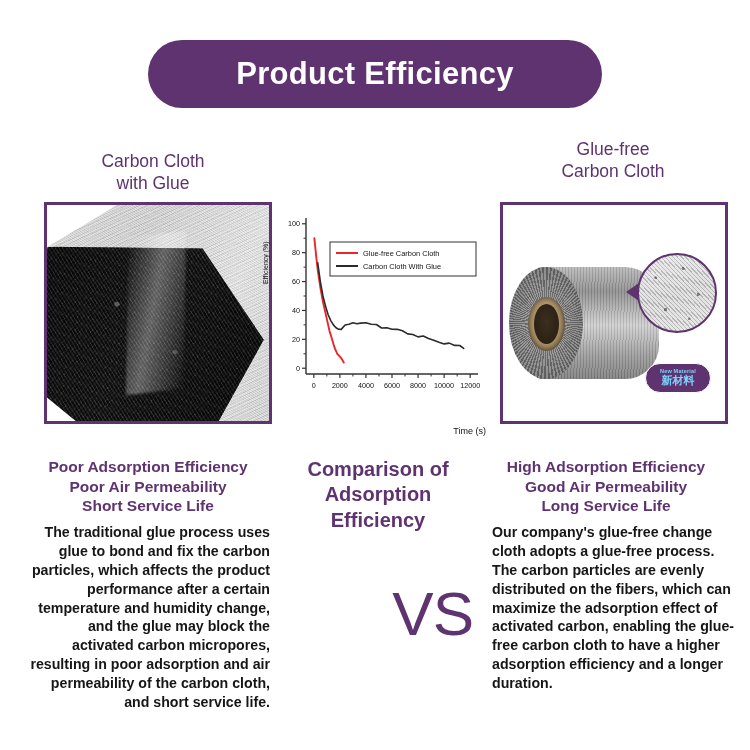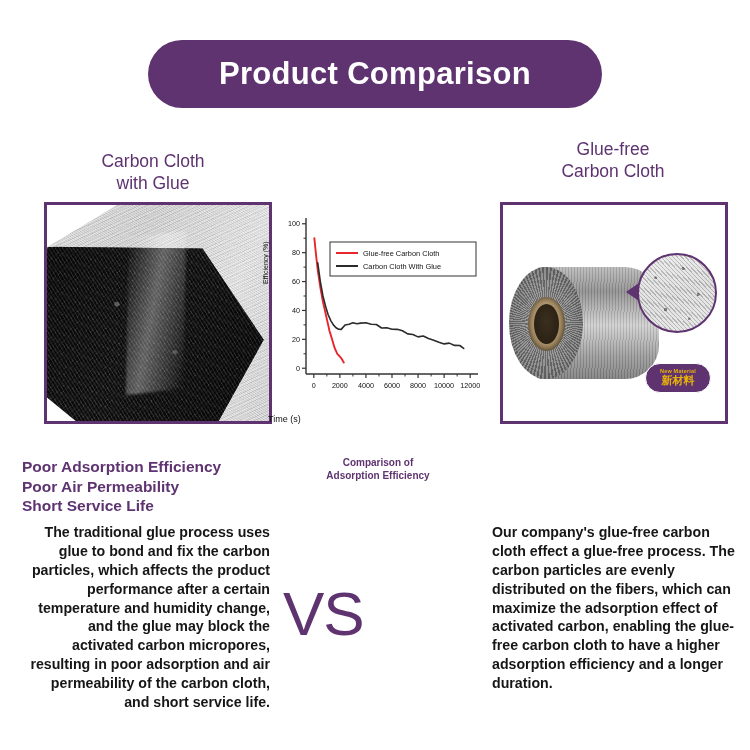--- a/index.html
+++ b/index.html
@@ -147,63 +147,63 @@
     border-right: 13px solid #5e3370;
   }
   .new-material-badge {
     position: absolute; right: 14px; bottom: 28px;
     width: 66px; height: 30px;
     background: #5e3370;
     border: 1.5px solid #ffffff;
     border-radius: 15px;
     display: flex; flex-direction: column;
     align-items: center; justify-content: center;
-    color: #eab308; line-height: 1.05;
+    color: #7dd3fc; line-height: 1.05;
   }
   .new-material-badge .en { font-size: 5.5px; font-weight: bold; letter-spacing: 0.2px; }
   .new-material-badge .cn { font-size: 11px; font-weight: bold; }
 
   
   .chart-wrap { position: absolute; left: 268px; top: 206px; width: 218px; height: 232px; }
   .chart-ylabel {
     position: absolute; left: -6px; top: 78px;
     transform: rotate(-90deg); transform-origin: left top;
     font-size: 7px; color: #111; white-space: nowrap;
   }
   .chart-svg { position: absolute; left: 0; top: 0; }
   .chart-xlabel {
-    position: absolute; left: 0; top: 208px; width: 218px;
-    text-align: left; font-size: 9px; color: #111;
+    position: absolute; left: 0; top: 220px; width: 218px;
+    text-align: right; font-size: 9px; color: #111;
   }
 
   
   .feature-list {
     position: absolute;
     width: 252px;
-    text-align: left;
+    text-align: center;
     color: #5e3370;
     font-weight: bold;
     font-size: 15.5px;
     line-height: 1.27;
   }
   #features-left  { left: 22px;  top: 457px; }
   #features-right { left: 480px; top: 457px; }
 
   
   .center-caption {
     position: absolute; left: 283px; top: 457px;
     width: 190px; text-align: center;
     color: #5e3370; font-weight: bold;
-    font-size: 10px; line-height: 1.27;
+    font-size: 20px; line-height: 1.27;
   }
 
   
   .vs-text {
     position: absolute; left: 283px; top: 578px;
-    width: 190px; text-align: left;
+    width: 190px; text-align: right;
     color: #5e3370; font-size: 62px; font-weight: normal;
     letter-spacing: -1px;
   }
 
   
   .body-text {
     position: absolute;
     width: 244px;
     color: #161616;
     font-size: 14.2px;
@@ -213,21 +213,21 @@
   }
   #body-left  { left: 26px;  top: 523px; text-align: right; }
   #body-right { left: 492px; top: 523px; }
 </style>
 </head>
 <body>
 
 <div class="page">
 
   <div class="title-banner">
-    <span class="title-text">Product Comparison</span>
+    <span class="title-text">Product Efficiency</span>
   </div>
 
   <div class="col-heading" id="heading-left">Carbon  Cloth<br>with Glue</div>
 
   <div class="col-heading" id="heading-right">Glue-free<br>Carbon Cloth</div>
 
   <div class="img-frame" id="frame-left">
     <div class="photo-left">
       <div class="corner-white-tl"></div>
       <div class="dark-patch"></div>
@@ -302,19 +302,20 @@
         <text x="95" y="49.8" font-size="7.4" fill="#111" font-family="&quot;Liberation Sans&quot;, sans-serif">Glue-free Carbon Cloth</text>
         <line x1="68" y1="60" x2="90" y2="60" stroke="#2b2b2b" stroke-width="2"></line>
         <text x="95" y="62.8" font-size="7.4" fill="#111" font-family="&quot;Liberation Sans&quot;, sans-serif">Carbon Cloth With Glue</text>
       </svg>
     <div class="chart-xlabel">Time (s)</div>
   </div>
 
   <div class="center-caption">Comparison of<br>Adsorption Efficiency</div>
 
   <div class="feature-list" id="features-left">Poor Adsorption Efficiency<br>Poor Air Permeability<br>Short Service Life</div>
+  <div class="feature-list" id="features-right">High Adsorption Efficiency<br>Good Air Permeability<br>Long Service Life</div>
 
   <div class="vs-text">VS</div>
 
   <div class="body-text" id="body-left">The traditional glue process uses glue to bond and fix the carbon particles, which affects the product performance after a certain temperature and humidity change, and the glue may block the activated carbon micropores, resulting in poor adsorption and air permeability of the carbon cloth, and short service life.</div>
-  <div class="body-text" id="body-right">Our company's glue-free carbon cloth effect a glue-free process. The carbon particles are evenly distributed on the fibers, which can maximize the adsorption effect of activated carbon, enabling the glue-free carbon cloth to have a higher adsorption efficiency and a longer duration.</div>
+  <div class="body-text" id="body-right">Our company's glue-free change cloth adopts a glue-free process. The carbon particles are evenly distributed on the fibers, which can maximize the adsorption effect of activated carbon, enabling the glue-free carbon cloth to have a higher adsorption efficiency and a longer duration.</div>
 
 </div>
 
 </body></html>

